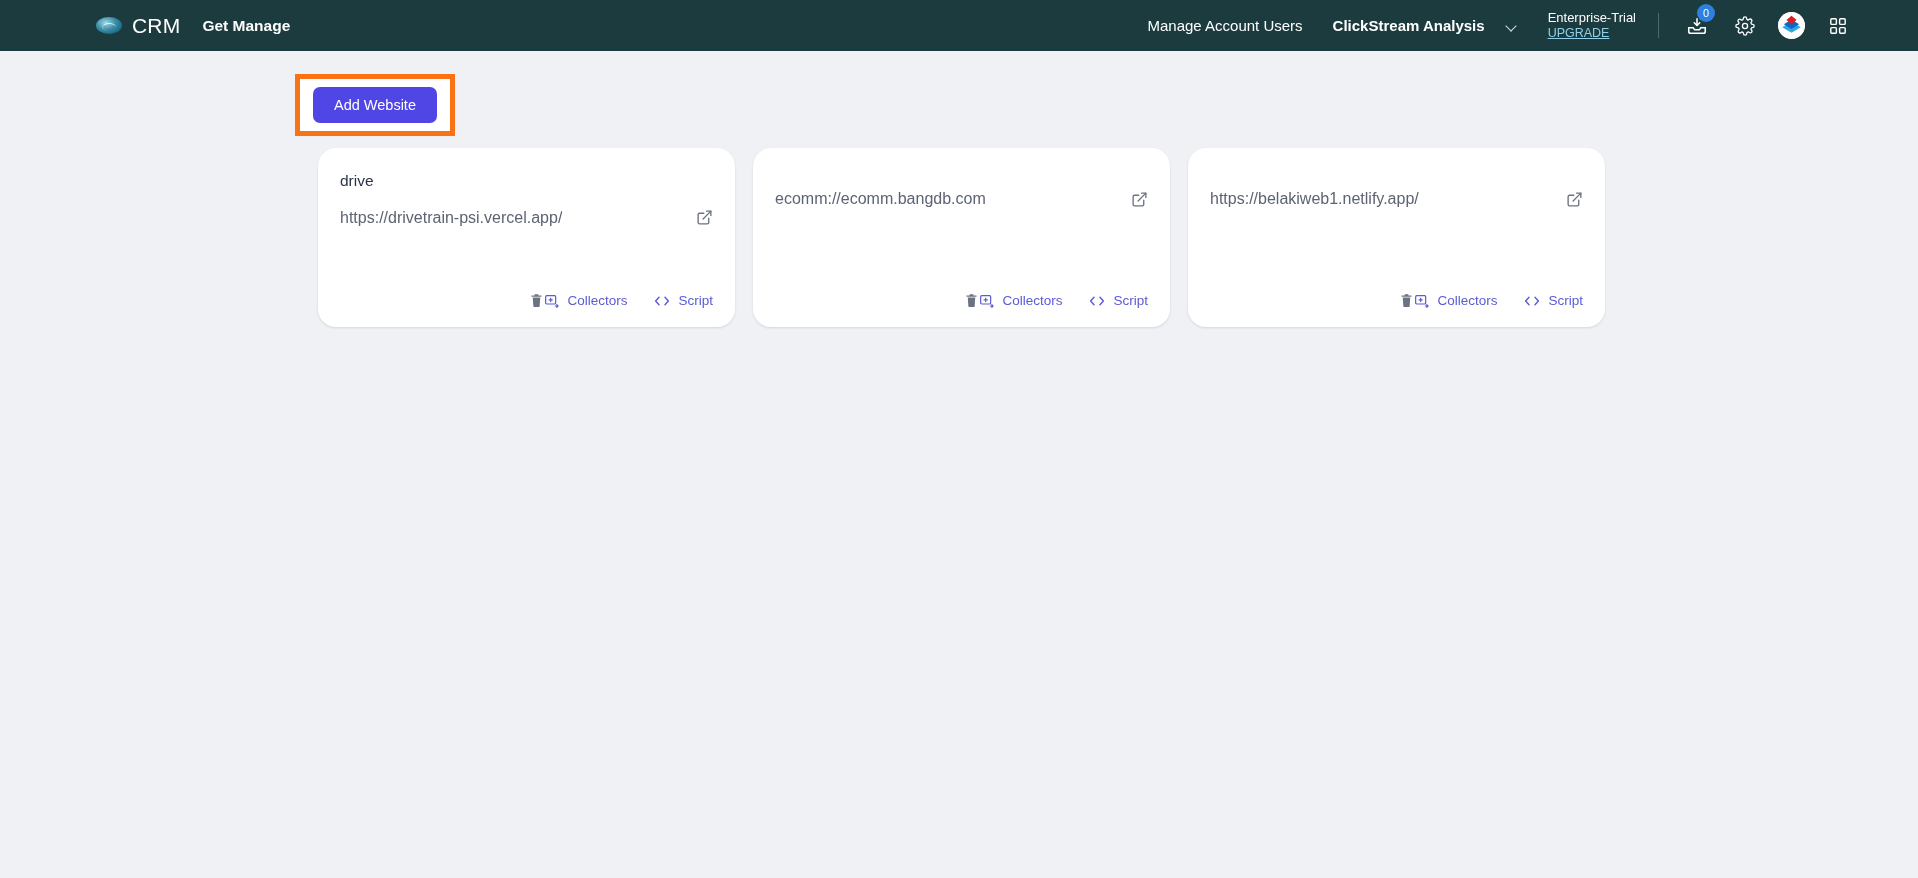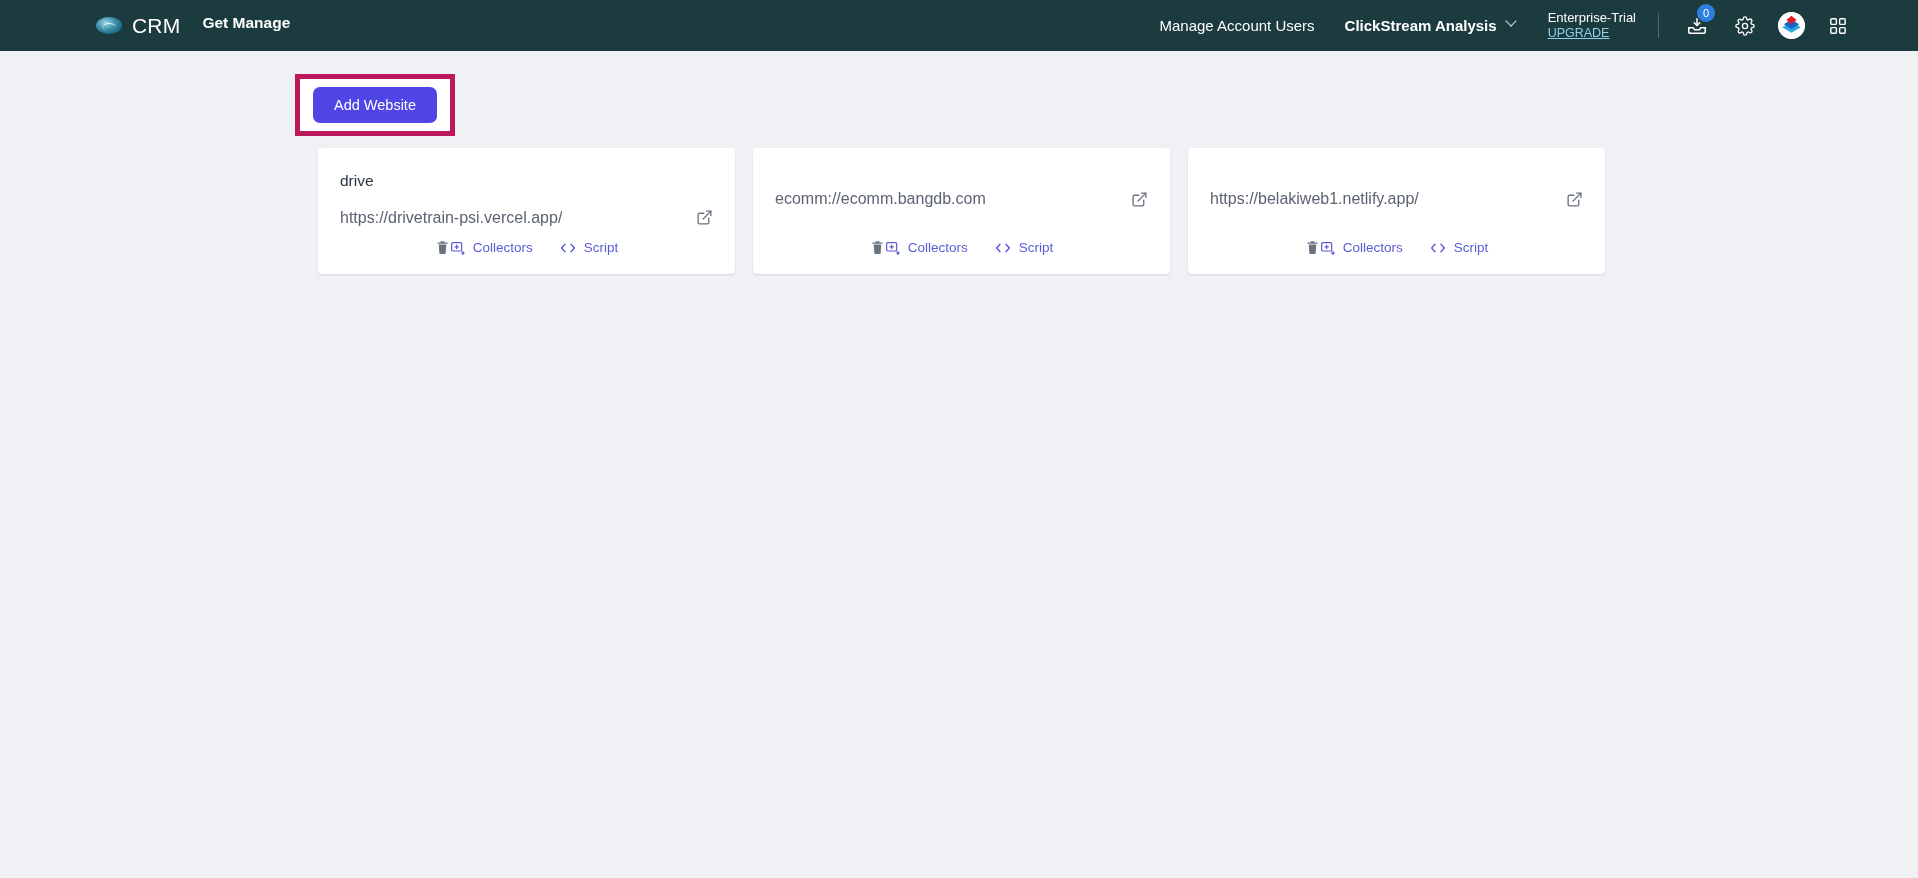--- a/index.html
+++ b/index.html
@@ -23,21 +23,21 @@
     background: #1b3b3f;
     display: flex;
     align-items: center;
     justify-content: space-between;
     padding: 0 56px 0 0;
     position: relative;
   }
 
   .topbar-left {
     display: flex;
-    align-items: flex-start;
+    align-items: center;
     padding-left: 96px;
     gap: 22px;
   }
 
   .brand {
     display: flex;
     align-items: center;
     gap: 10px;
   }
 
@@ -84,21 +84,22 @@
     font-size: 15px;
     font-weight: bold;
     white-space: nowrap;
     cursor: pointer;
     padding: 0 14px;
   }
   .menu-item.plain { font-weight: normal; }
 
   .menu-with-caret {
     display: flex;
-    gap: 10px;
+    align-items: center;
+    gap: 22px;
     padding: 0 12px 0 16px;
     cursor: pointer;
   }
 
   .caret {
     width: 11px; height: 7px;
     display: inline-block;
     position: relative;
     flex: none;
   }
@@ -176,21 +177,21 @@
     margin: 0 9px;
   }
 
   
   .main {
     padding: 0 0 0 318px;
   }
 
   .highlight-box {
     display: inline-block;
-    border: 5px solid #be185d;
+    border: 5px solid #f97316;
     background: #ffffff;
     padding: 8px 13px;
     margin-top: 23px;
     margin-left: -23px;
   }
 
   .btn-primary {
     background: #4f46e5;
     color: #ffffff;
     border: none;
@@ -203,23 +204,23 @@
   }
 
   .cards {
     display: flex;
     gap: 18px;
     margin-top: 12px;
   }
 
   .card {
     width: 417px;
-    height: 126px;
+    height: 179px;
     background: #ffffff;
-    border-radius: 4px;
+    border-radius: 18px;
     box-shadow: 0 1px 3px rgba(16,24,40,.07), 0 1px 2px rgba(16,24,40,.05);
     padding: 24px 22px 18px 22px;
     display: flex;
     flex-direction: column;
   }
 
   .card-title {
     font-size: 15.5px;
     color: #2b3445;
     line-height: 1.2;
@@ -238,21 +239,21 @@
     color: #5c6372;
     white-space: nowrap;
     overflow: hidden;
     text-overflow: ellipsis;
   }
 
   .card-footer {
     margin-top: auto;
     display: flex;
     align-items: center;
-    justify-content: center;
+    justify-content: flex-end;
   }
 
   .card-actions-right {
     display: flex;
     align-items: center;
     gap: 26px;
   }
 
   .action {
     display: flex;

